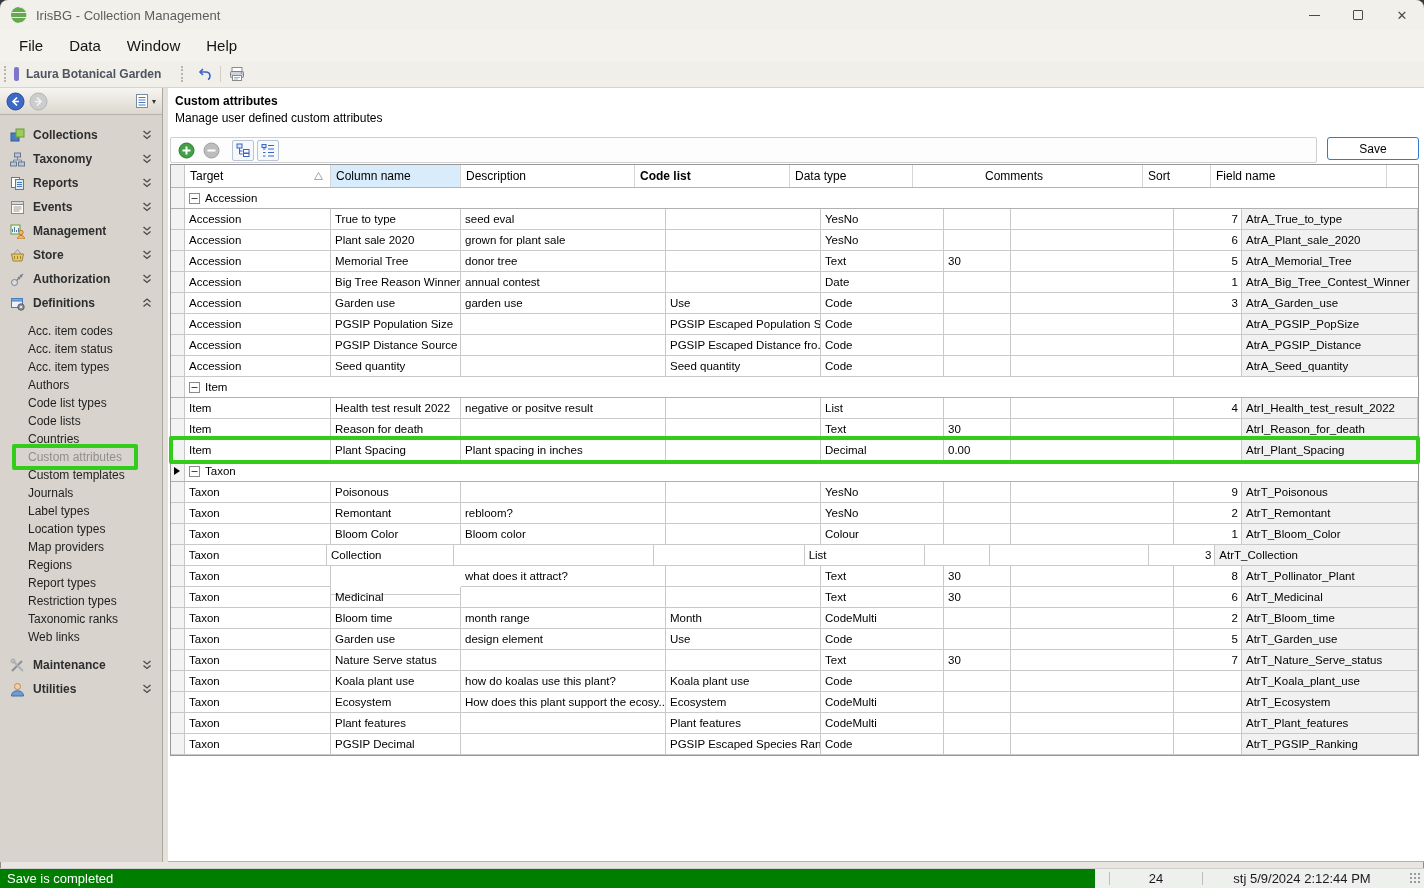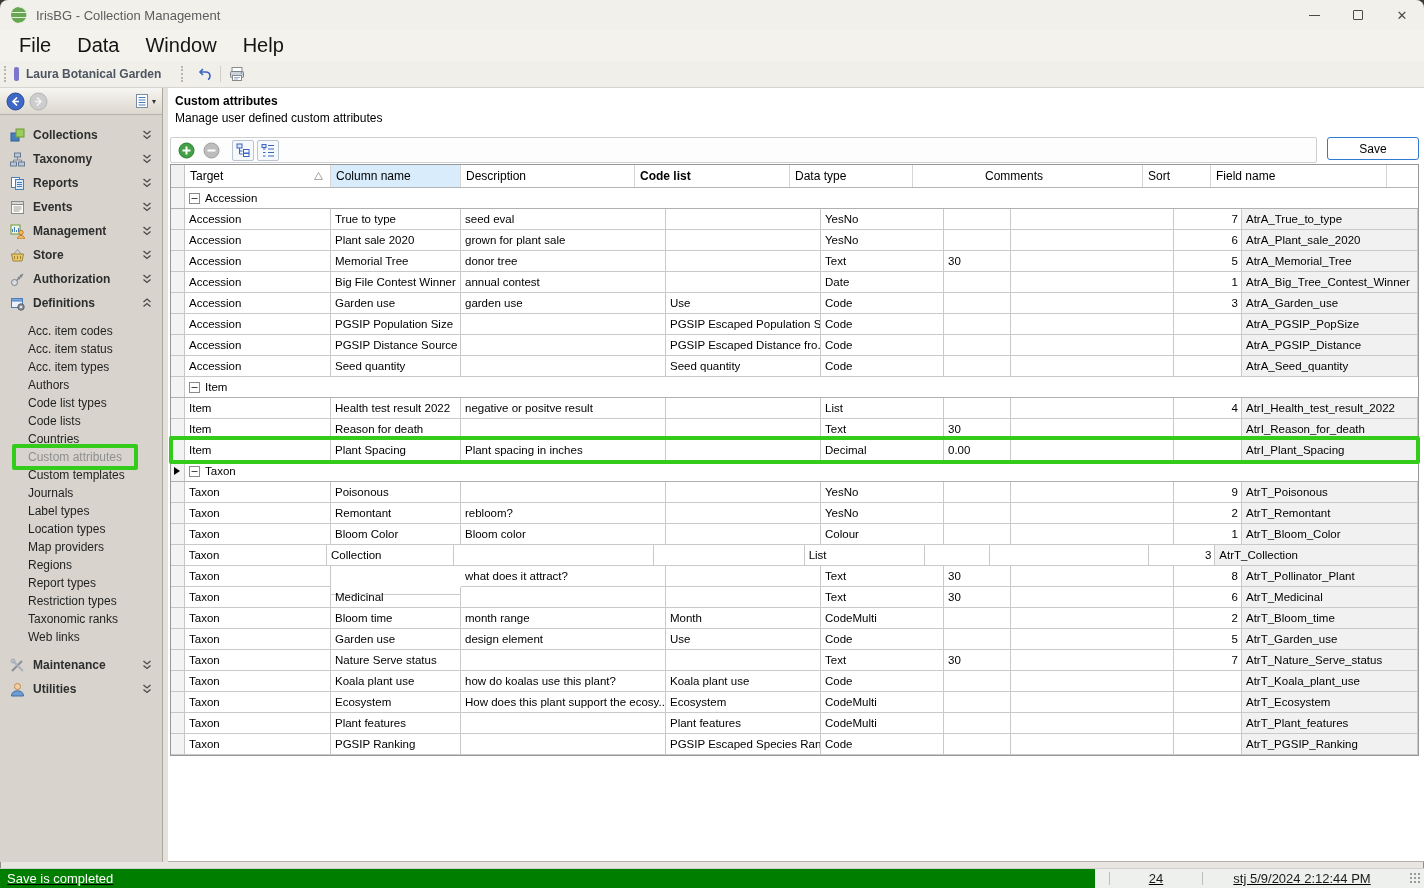--- a/index.html
+++ b/index.html
@@ -13,21 +13,21 @@
   
   .titlebar { height:30px; background:#f2f0eb; display:flex; align-items:center; padding-left:10px; border-radius:8px 8px 0 0;}
   .titlebar .app-title { font-size:13px; color:#5d5d5d; margin-left:8px; }
   .win-controls { margin-left:auto; display:flex; height:100%; }
   .win-btn { width:44px; height:30px; display:flex; align-items:center; justify-content:center; }
   .glyph-min { width:11px; height:1px; background:#4a4a4a; }
   .glyph-max { width:10px; height:10px; border:1px solid #4a4a4a; border-radius:1px; }
   .glyph-close { font-size:13px; color:#4a4a4a; line-height:1; }
   
   .menubar { height:31px; background:#f4f2ed; display:flex; align-items:center; padding-left:6px; }
-  .menu-item { padding:0 13px; font-size:20px; color:#141414; height:100%; display:flex; align-items:center; }
+  .menu-item { padding:0 13px; font-size:15px; color:#141414; height:100%; display:flex; align-items:center; }
   
   .toolbar { height:27px; background:#f1efe9; border-bottom:1px solid #d8d4cd; display:flex; align-items:center; }
   .tb-grip { width:4px; height:16px; border-left:2px dotted #b9b5ad; margin:0 6px 0 4px; }
   .brand-bar { width:5px; height:14px; border-radius:2px; background:#7d76cb; margin-right:7px; }
   .garden-label { font-size:12px; font-weight:bold; color:#4d5560; padding-right:16px; }
   .tb-btn { width:26px; height:23px; display:flex; align-items:center; justify-content:center; }
   .tb-sep { width:1px; height:16px; background:#d2cec6; margin:0 3px; }
   
   .main { display:flex; height:774px; }
   .sidebar { width:163px; background:#d8d4cd; border-right:1px solid #aba69e; display:flex; flex-direction:column; }
@@ -63,21 +63,21 @@
   .grow { display:flex; height:21px; background:#fff; border-bottom:1px solid #b0b0b0; }
   .grow-label-wrap { display:flex; align-items:center; padding-left:4px; gap:5px; }
   .selcell { width:14px; background:#f3f3f3; border-right:1px solid #c6c6c6; display:flex; align-items:center; }
   .drow { display:flex; height:21px; background:#fff; }
   .drow .selcell { border-bottom:1px solid #c6c6c6; }
   .dcell { display:flex; align-items:center; padding:0 4px; border-right:1px solid #c9c9c9; border-bottom:1px solid #c9c9c9; white-space:nowrap; overflow:hidden; }
   .dcell.num { justify-content:flex-end; padding-right:3px; }
   .dcell.fieldcol { background:#f1f1f1; }
   .marker { width:0; height:0; border-left:6px solid #000; border-top:4px solid transparent; border-bottom:4px solid transparent; margin-left:3px; }
   
-  .statusbar { position:absolute; left:0; bottom:0; width:100%; height:20px; background:#eef0ee; border-top:1px solid #cfcfcf; display:flex; align-items:center;text-decoration:underline; }
+  .statusbar { position:absolute; left:0; bottom:0; width:100%; height:20px; background:#eef0ee; border-top:1px solid #cfcfcf; display:flex; align-items:center; }
   .status-msg { width:1095px; height:20px; background:#007e00; color:#fff; font-size:13px; display:flex; align-items:center; padding-left:7px; }
   .s-spacer { width:14px; }
   .s-sep { width:1px; height:13px; background:#bdbdbd; }
   .s-panel { font-size:13px; color:#1a1a1a; text-align:center; }
   .s-count { width:92px; }
   .s-date { width:198px; }
   .s-grip { margin-left:auto; width:13px; height:13px; margin-right:2px;
     background-image: radial-gradient(circle, #9a9a9a 1px, transparent 1.3px);
     background-size:4px 4px; }
   
@@ -574,21 +574,21 @@
               <div class="dcell fieldcol" style="width: 176px;">
                 <span>AtrA_Memorial_Tree</span>
               </div>
             </div>
             <div class="drow">
               <div class="selcell"></div>
               <div class="dcell" style="width: 146px;">
                 <span>Accession</span>
               </div>
               <div class="dcell" style="width: 130px;">
-                <span>Big File Contest Winner</span>
+                <span>Big Tree Reason Winner</span>
               </div>
               <div class="dcell" style="width: 205px;">
                 <span>annual contest</span>
               </div>
               <div class="dcell" style="width: 155px;">
                 <span></span>
               </div>
               <div class="dcell" style="width: 123px;">
                 <span>Date</span>
               </div>
@@ -1200,21 +1200,21 @@
               <div class="dcell fieldcol" style="width: 176px;">
                 <span>AtrT_Plant_features</span>
               </div>
             </div>
             <div class="drow">
               <div class="selcell"></div>
               <div class="dcell" style="width: 146px;">
                 <span>Taxon</span>
               </div>
               <div class="dcell" style="width: 130px;">
-                <span>PGSIP Ranking</span>
+                <span>PGSIP Decimal</span>
               </div>
               <div class="dcell" style="width: 205px;">
                 <span></span>
               </div>
               <div class="dcell" style="width: 155px;">
                 <span>PGSIP Escaped Species Ranking</span>
               </div>
               <div class="dcell" style="width: 123px;">
                 <span>Code</span>
               </div>

